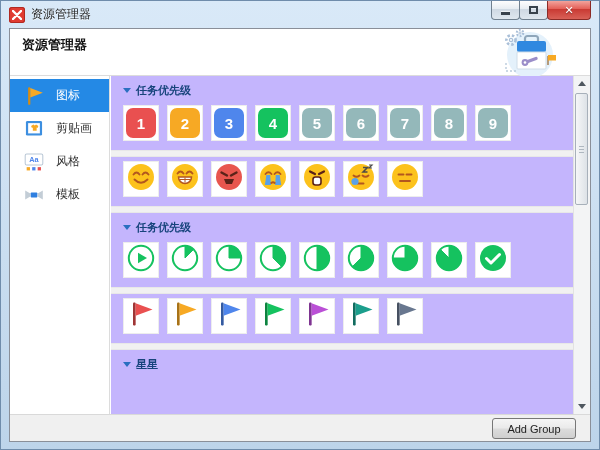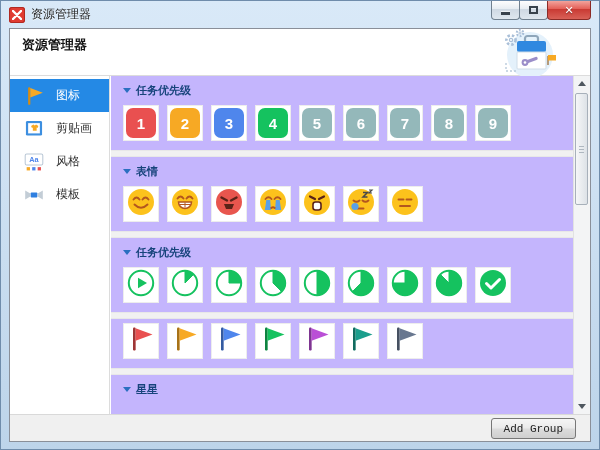--- a/index.html
+++ b/index.html
@@ -41,21 +41,21 @@
   .scrollbar{position:absolute;right:0;top:0;bottom:0;width:17px;background:#f3f4f5;border-left:1px solid #e2e2e2;}
   .sb-btn{position:absolute;left:0;right:0;height:15px;display:flex;align-items:center;justify-content:center;cursor:pointer;}
   .sb-btn.up{top:0;}
   .sb-btn.down{bottom:0;}
   .arr-up{width:0;height:0;border-left:4px solid transparent;border-right:4px solid transparent;border-bottom:5px solid #4f575f;}
   .arr-down{width:0;height:0;border-left:4px solid transparent;border-right:4px solid transparent;border-top:5px solid #4f575f;}
   .sb-thumb{position:absolute;left:1px;right:2px;top:17px;height:112px;border:1px solid #a7b0ba;border-radius:2px;background:linear-gradient(90deg,#f6f7f8,#dde2e7);cursor:grab;}
   .sb-grip{position:absolute;left:3px;right:3px;top:52px;height:7px;background:repeating-linear-gradient(#aeb7c0 0 1px,transparent 1px 3px);}
   
   .footer{position:absolute;left:0;right:0;bottom:0;height:27px;background:#f0f0f0;border-top:1px solid #d9d9d9;}
-  .btn{position:absolute;right:14px;top:3px;height:21px;min-width:84px;padding:0 12px;font-size:11px;color:#222;background:linear-gradient(#f5f5f5,#eaeaea 48%,#dcdcdc 52%,#cfcfcf);border:1px solid #777;border-radius:3px;cursor:pointer;font-family:Liberation Mono, monospace;}
+  .btn{position:absolute;right:14px;top:3px;height:21px;min-width:84px;padding:0 12px;font-size:11px;color:#222;background:linear-gradient(#f5f5f5,#eaeaea 48%,#dcdcdc 52%,#cfcfcf);border:1px solid #777;border-radius:3px;cursor:pointer;font-family:Liberation Sans, sans-serif;}
 </style>
 </head>
 <body>
 
 <div class="window">
 
   <div class="titlebar">
     <span class="app-icon">
       <svg width="10" height="10" viewBox="0 0 10 10">
           <path d="M1 1 L9 9 M9 1 L1 9" stroke="#fff" stroke-width="2.4" stroke-linecap="round"></path>
@@ -174,24 +174,20 @@
               <div class="cell">
                 <div class="num-tile" style="background:#94b8ba">8</div>
               </div>
               <div class="cell">
                 <div class="num-tile" style="background:#94b8ba">9</div>
               </div>
             </div>
             <div class="strip"></div>
           </div>
           <div>
-            <div class="section-header">
-       <span class="tri"></span>
-       <span class="section-label">表情</span>
-     </div>
      <div class="row">
               <div class="cell">
                 <span><svg width="30" height="30" viewBox="0 0 30 30">
                     <circle cx="15" cy="15" r="13" fill="#fcc21c"></circle>
                     <path d="M7.5 12.5 q3 -4 6 0" fill="none" stroke="#b3571e" stroke-width="1.9" stroke-linecap="round"></path>
                     <path d="M16.5 12.5 q3 -4 6 0" fill="none" stroke="#b3571e" stroke-width="1.9" stroke-linecap="round"></path>
      <path d="M8.5 17.5 q6.5 6.5 13 0" fill="none" stroke="#b3571e" stroke-width="1.9" stroke-linecap="round"></path>
                   </svg></span>
               </div>
               <div class="cell">

